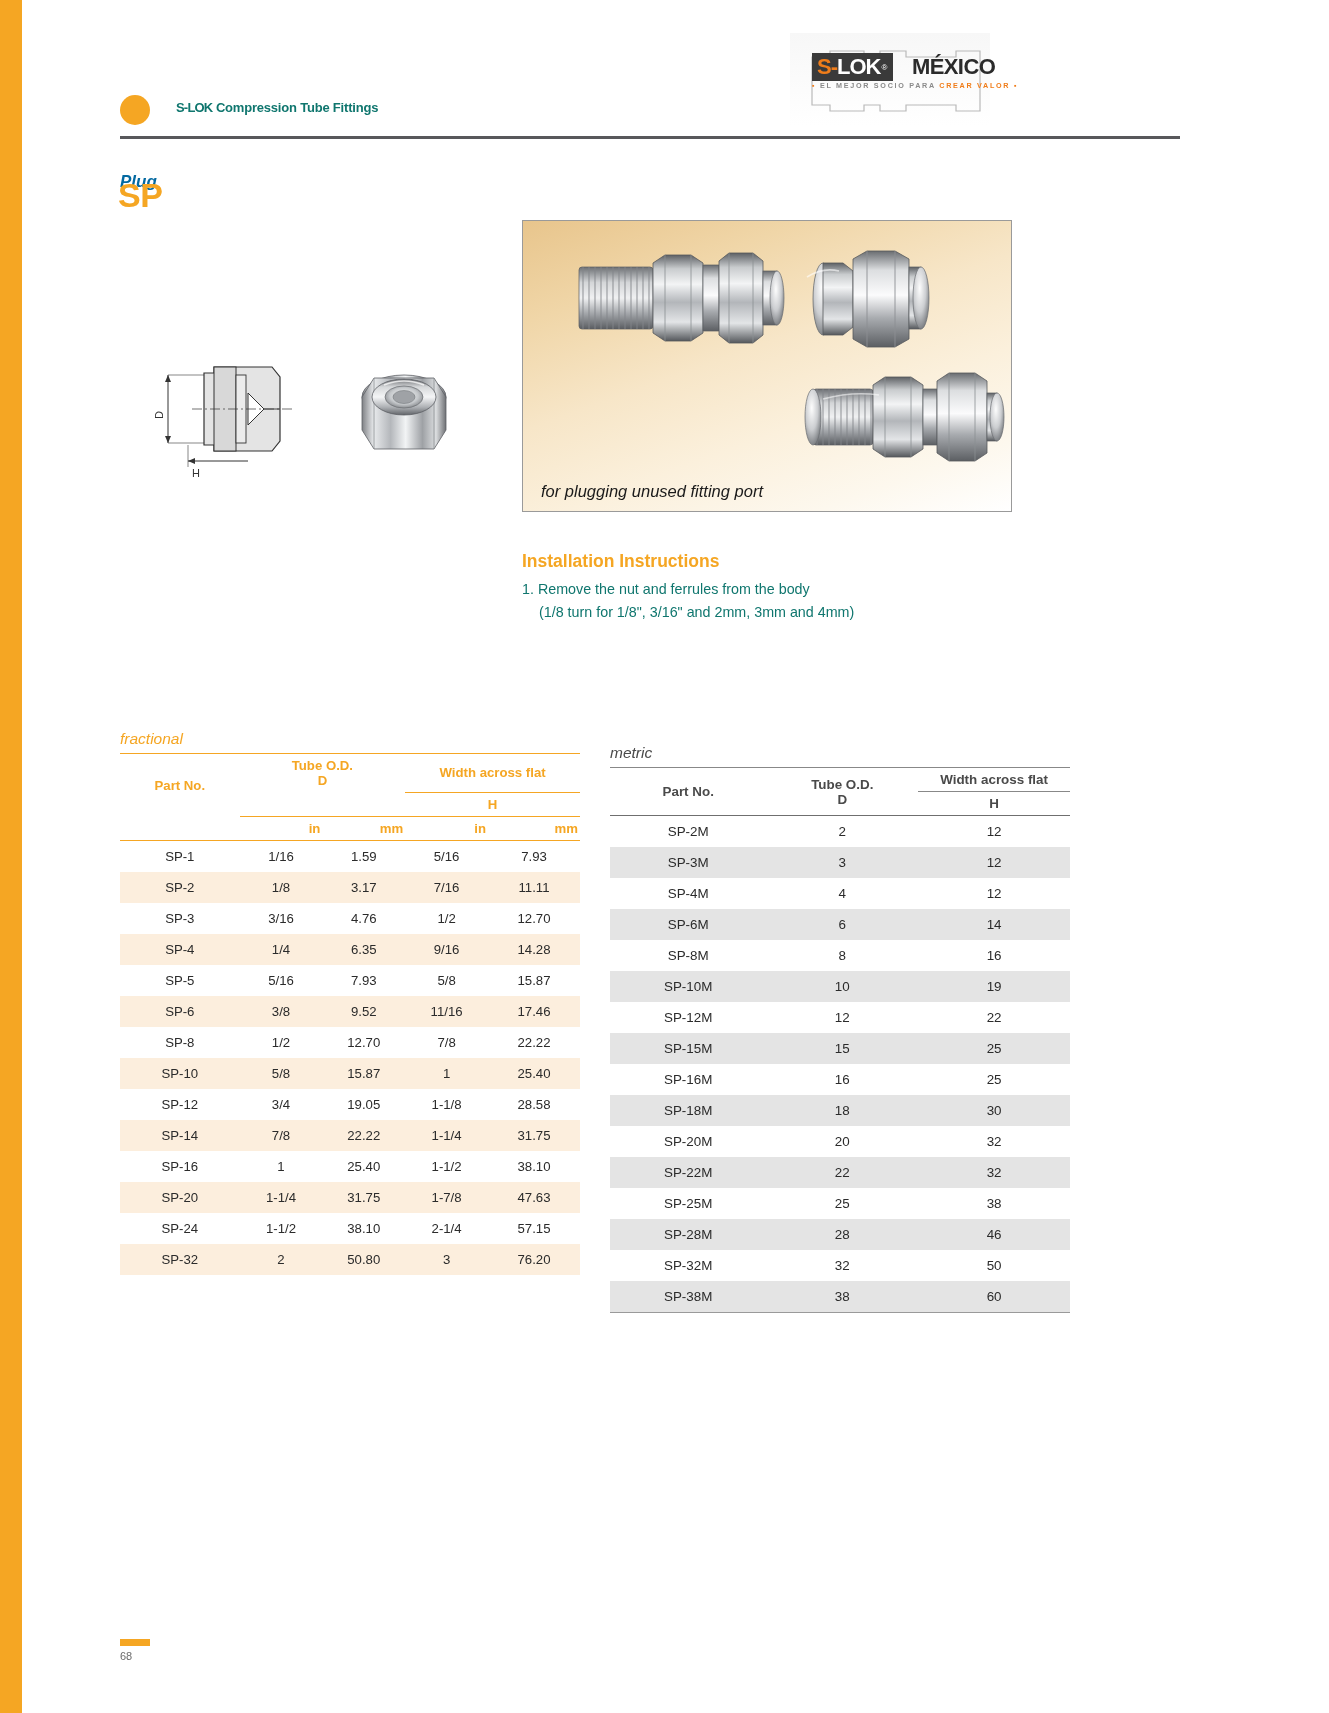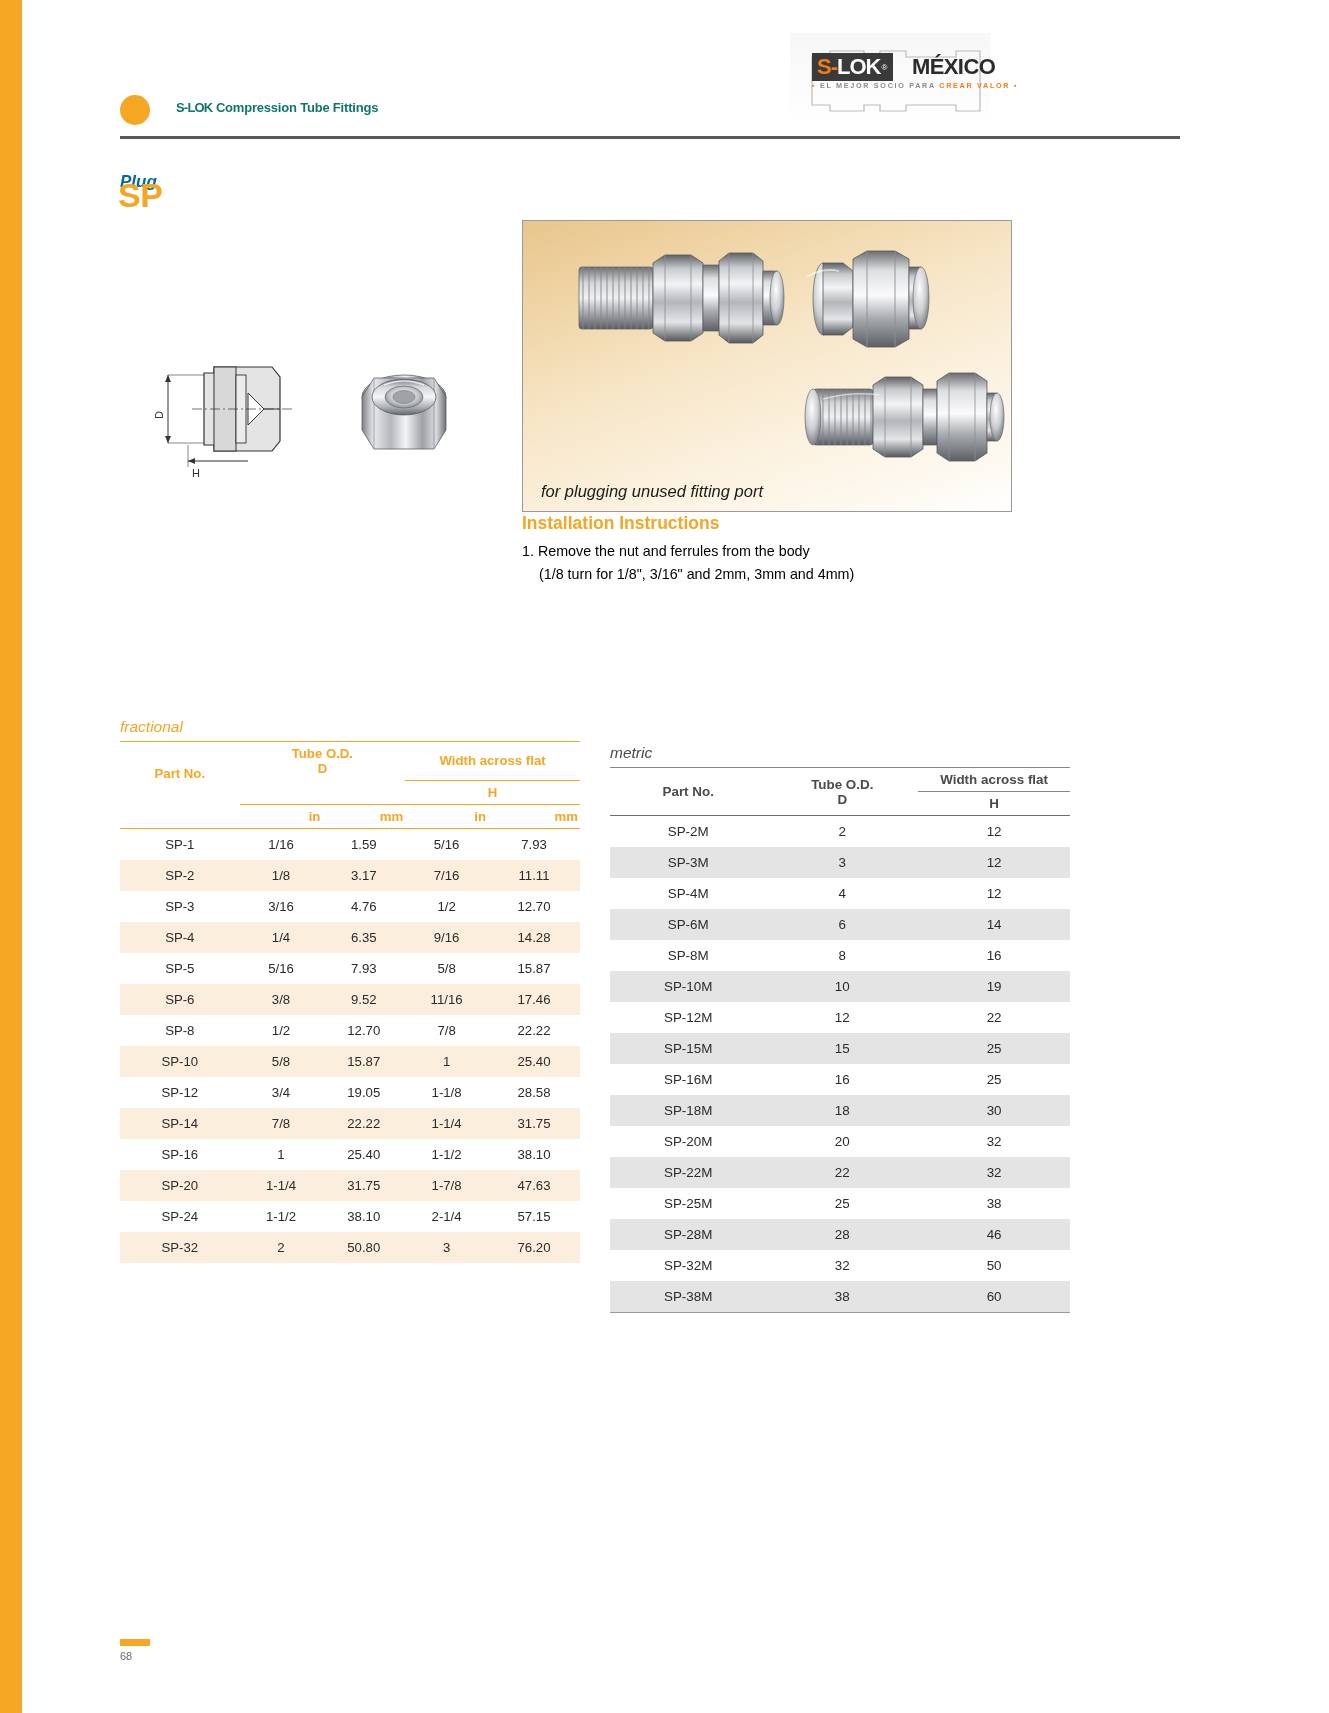--- a/index.html
+++ b/index.html
@@ -175,40 +175,41 @@
   .install {
     position: absolute;
     left: 500px; top: 513px;
     width: 540px;
   }
   .install h3 {
     font-size: 17.5px;
     font-weight: bold;
     color: #f5a623;
     margin-bottom: 6px;
+    margin-top: 38px;
   }
   .install p {
     font-size: 14.3px;
-    color: #000000;
+    color: #0f766e;
     line-height: 1.62;
     white-space: nowrap;
   }
   .install p.indent { padding-left: 17px; }
 
   
   .tbl-block { position: absolute; }
   .tbl-frac { left: 98px; top: 718px; width: 460px; }
   .tbl-met  { left: 588px; top: 744px; width: 460px; }
 
   .tbl-caption {
     font-size: 15.5px;
     font-style: italic;
     margin-bottom: 5px;
   }
-  .cap-orange { color: #f5a623; }
+  .cap-orange { color: #f5a623; margin-top: 12px; }
   .cap-gray   { color: #4a4a4a; }
 
   table { border-collapse: collapse; width: 100%; table-layout: fixed; }
 
   .tbl-frac th, .tbl-frac td { font-size: 13.2px; }
   .tbl-met  th, .tbl-met  td { font-size: 13.4px; }
 
   th { font-weight: bold; padding: 4px 2px; }
   td { padding: 8px 2px; text-align: center; color: #2b2b2b; }
 

